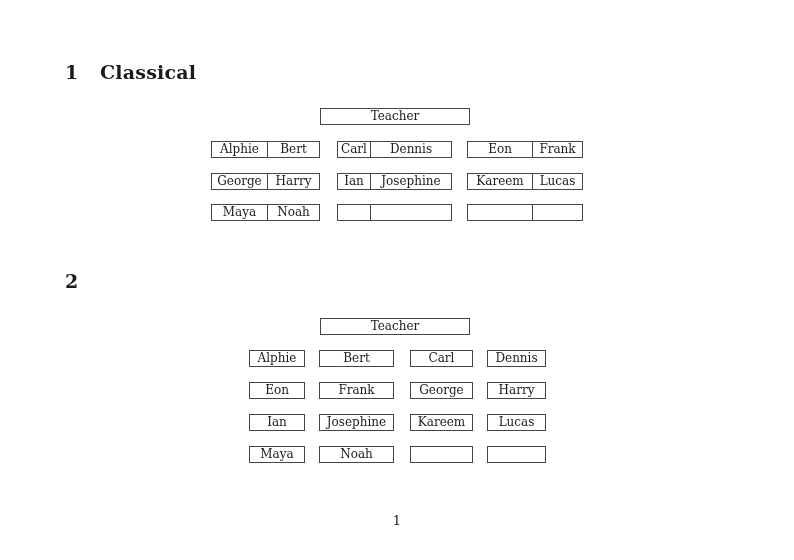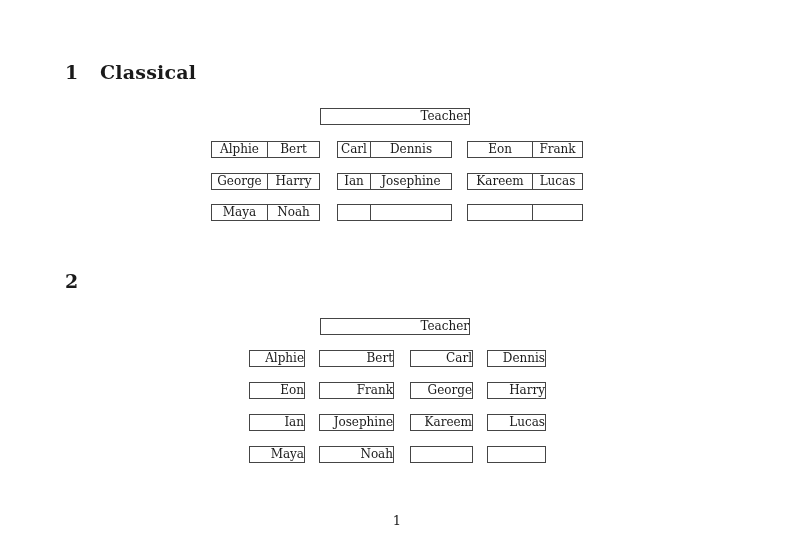--- a/index.html
+++ b/index.html
@@ -19,21 +19,21 @@
     letter-spacing:0.2px;
   }
   .sec-heading .sec-num{width:35px;}
   .h1{top:61px;}
   .h2{top:270px;}
   
   .box{
     position:absolute;height:17px;
     border:1px solid #454545;background:#fff;
     box-sizing:border-box;
-    display:flex;align-items:center;justify-content:flex-end;
+    display:flex;align-items:center;justify-content:center;
     font-size:12px;line-height:15px;white-space:nowrap;
   }
   .teacher-classical{left:320px;top:108px;width:150px;}
   .teacher-distributed{left:320px;top:318px;width:150px;}
   
   .desk{
     position:absolute;height:17px;
     border:1px solid #454545;background:#fff;
     box-sizing:border-box;display:flex;
   }

